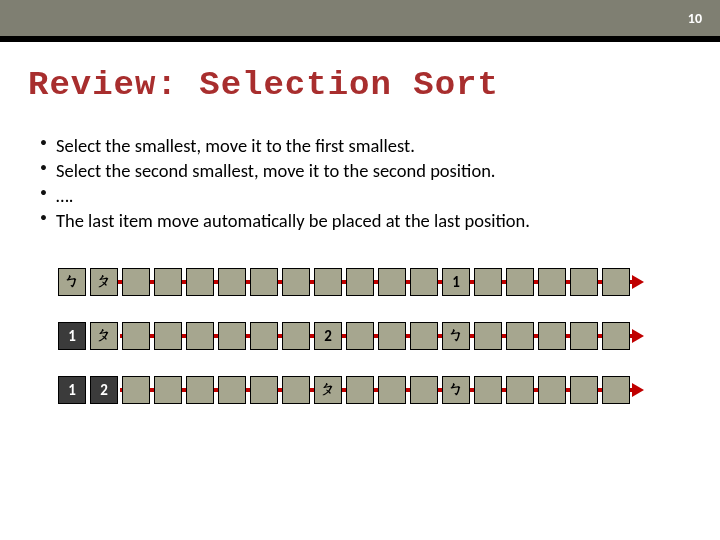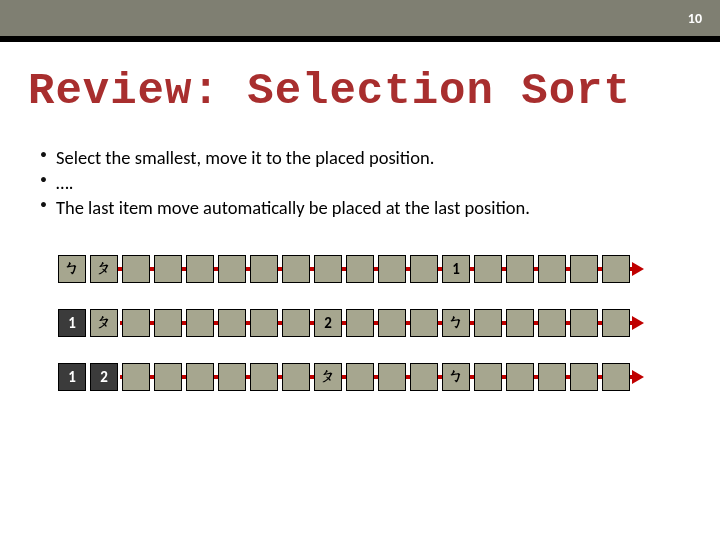--- a/index.html
+++ b/index.html
@@ -1,21 +1,21 @@
 <!DOCTYPE html>
 <html><head>
 <meta charset="utf-8">
 <style>
   * { margin: 0; padding: 0; box-sizing: border-box; }
   html, body { width: 720px; height: 540px; font-family: Calibri, sans-serif; background: #fff; }
   .slide { width: 720px; height: 472px; position: relative; background: #fff; }
   .topbar { width: 100%; height: 36px; background: #7f7f72; display: flex; justify-content: flex-end; align-items: center; padding-right: 18px; }
   .topbar .num { color: #fff; font-size: 14px; font-weight: bold; }
   .blackband { width: 100%; height: 6px; background: #000; }
-  .title { font-family: Consolas, "Courier New", monospace; color: #a82e2e; font-size: 44px; margin: 24px 0 0 28px; letter-spacing: 1px; }
+  .title { font-family: Consolas, "Courier New", monospace; color: #a82e2e; font-size: 34px; margin: 24px 0 0 28px; letter-spacing: 1px; }
   .bullets { margin: 30px 0 0 40px; list-style: none; }
   .bullets li { font-size: 18.5px; color: #000; line-height: 1.35; padding-left: 16px; position: relative; }
   .bullets li::before { content: "•"; position: absolute; left: 0; top: 0; color: #111; font-size: 14px; }
   .rows { margin: 34px 0 0 58px; display: flex; flex-direction: column; gap: 26px; }
   .row { position: relative; display: flex; gap: 4px; }
   .cell { width: 28px; height: 28px; border: 1px solid #000; background: #a6a68f; display: flex; align-items: center; justify-content: center; font-size: 15px; font-weight: bold; color: #000; }
   .cell.sorted { background: #3b3b3b; color: #fff; }
   .arrow { position: absolute; left: 0; top: 12px; height: 4px; background: #c00000; }
   .arrow::after { content: ""; position: absolute; right: -8px; top: -5px; border-left: 12px solid #c00000; border-top: 7px solid transparent; border-bottom: 7px solid transparent; }
   .arrow.a1 { left: 32px; width: 546px; }
@@ -26,21 +26,22 @@
 </head>
 <body>
 
 <div class="slide">
   <div class="topbar">
     <span class="num">10</span>
   </div>
   <div class="blackband"></div>
   <h1 class="title">Review: Selection Sort</h1>
   <ul class="bullets">
-    <li>Select the smallest, move it to the placed position.</li>
+    <li>Select the smallest, move it to the first smallest.</li>
+    <li>Select the second smallest, move it to the second position.</li>
     <li>….</li>
     <li>The last item move automatically be placed at the last position.</li>
   </ul>
   <div class="rows">
 
   <div class="rowwrap">
         <div class="arrow a1"></div>
         <div class="row">
           <div class="cell">ㄅ</div>
           <div class="cell">ㄆ</div>

